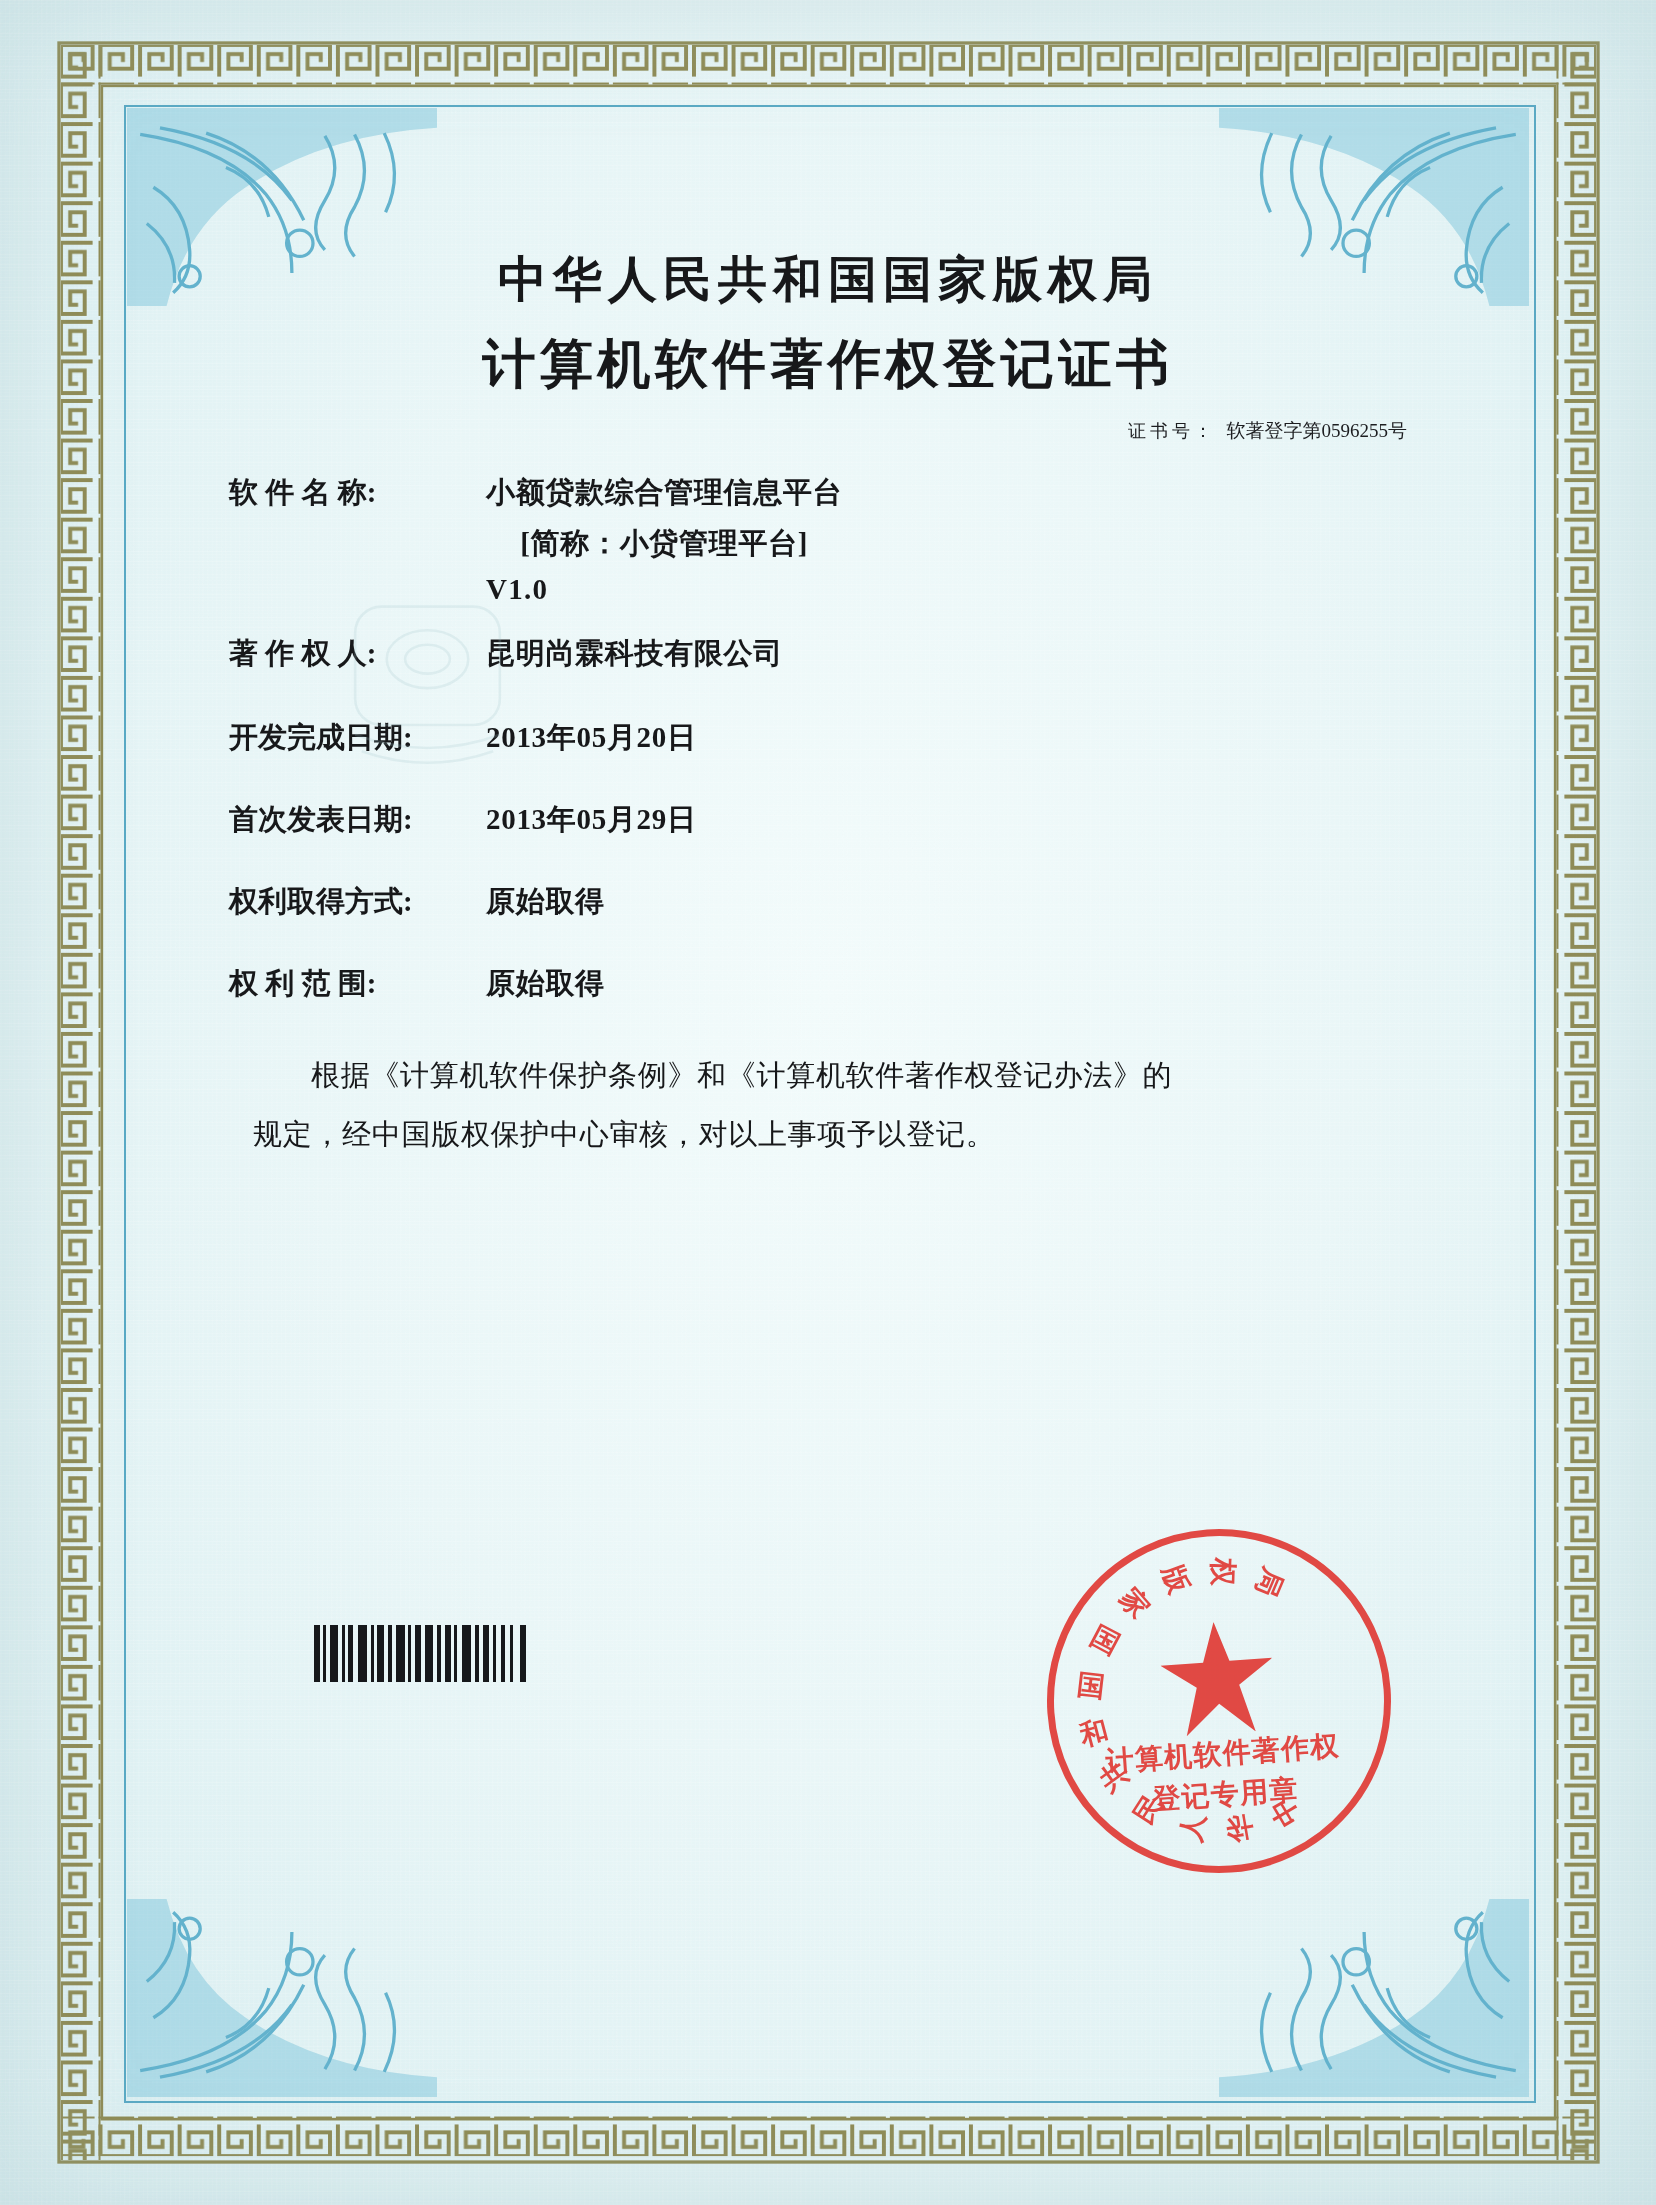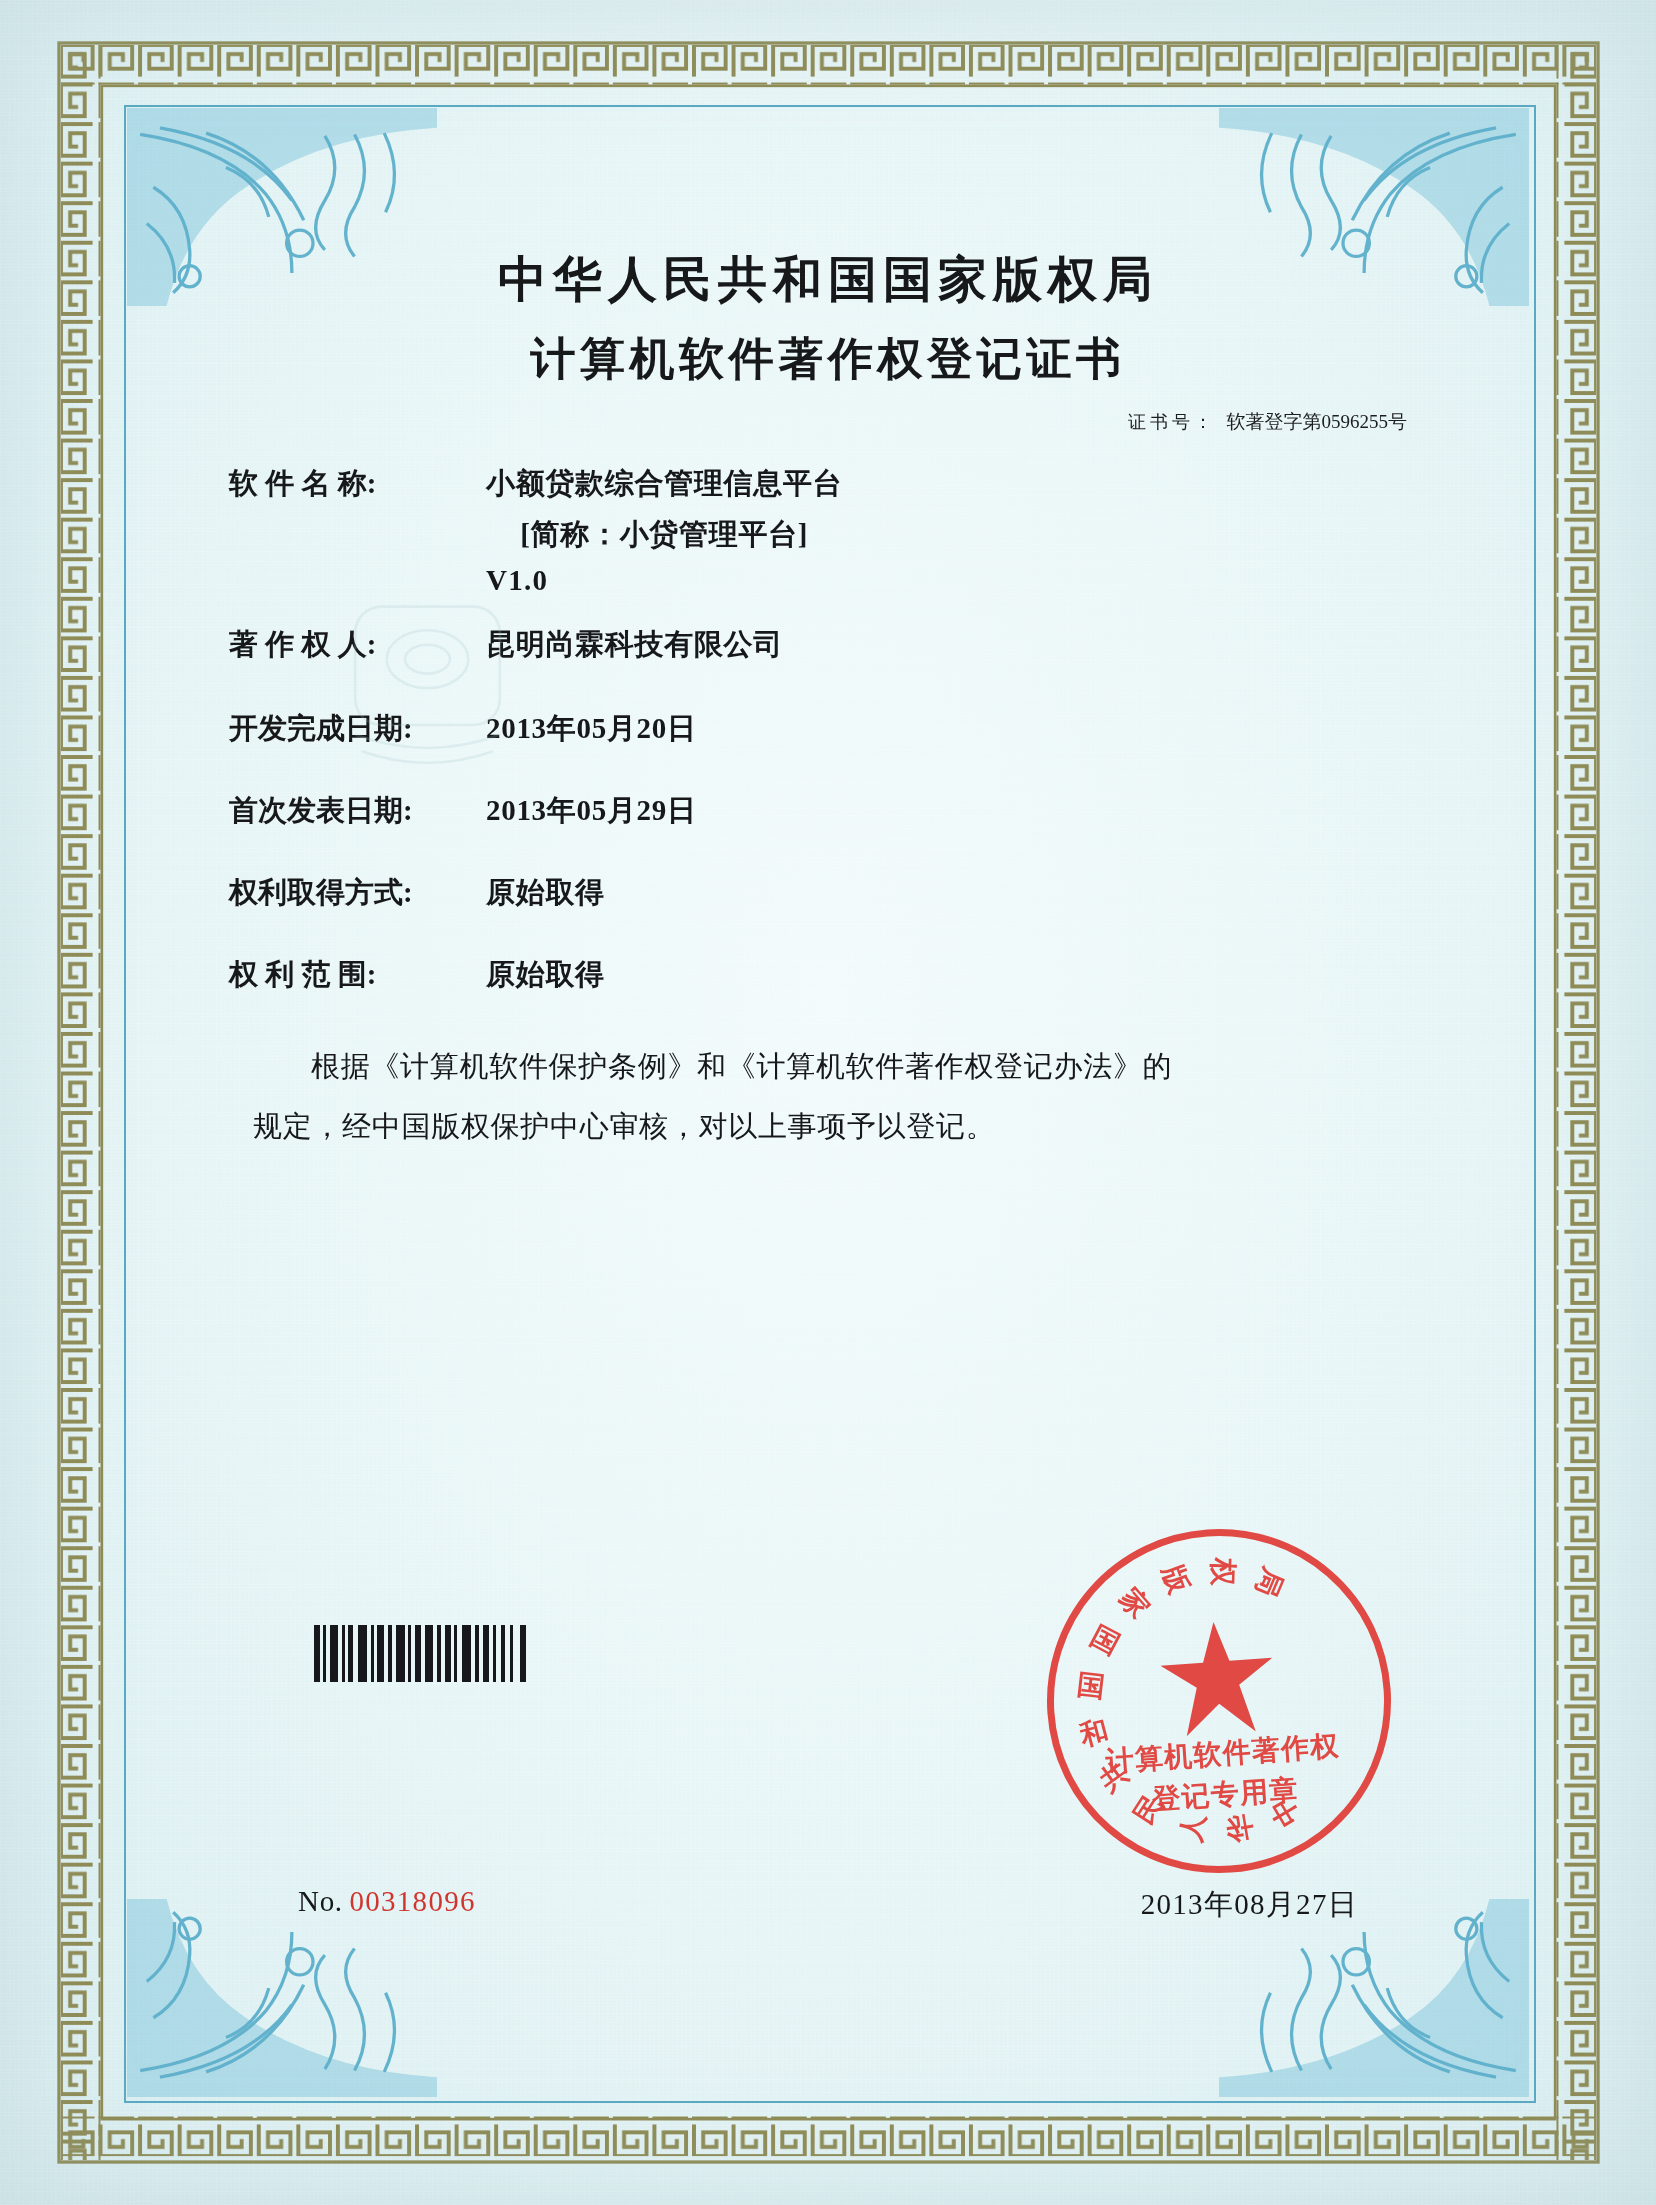--- a/index.html
+++ b/index.html
@@ -88,21 +88,21 @@
     font-family: "Liberation Serif", serif;
     font-size: 49px;
     font-weight: 700;
     letter-spacing: 6px;
     color: #17181a;
     line-height: 1.1;
   }
   #doc-title {
     margin-top: 28px;
     font-family: "Liberation Serif", serif;
-    font-size: 45px;
+    font-size: 53px;
     font-weight: 700;
     letter-spacing: 4.6px;
     color: #17181a;
     line-height: 1.1;
   }
 
   #cert-no-row {
     margin-top: 25px;
     padding-right: 125px;
     text-align: right;
@@ -467,24 +467,18 @@
           <span class="ring-char" style="transform: rotate(5.625deg) translate(0px, -129px) rotate(90deg) translate(-50%, -50%);">权</span>
           <span class="ring-char" style="transform: rotate(26.875deg) translate(0px, -129px) rotate(90deg) translate(-50%, -50%);">局</span>
         </div>
       <div id="seal-star"></div>
       <div id="seal-bottom-text">
         <div class="l1">计算机软件著作权</div>
         <div class="l2">登记专用章</div>
       </div>
     </div>
 
-    <div id="footer">
-      <div id="serial">
-        <span class="serial-label">No.</span><span class="serial-value">00318096</span>
-      </div>
-      <div id="issue-date">2013年08月27日</div>
-    </div>
 
   </div>
 
   <div id="edge-shade"></div>
 </div>
 
 
 </body></html>

